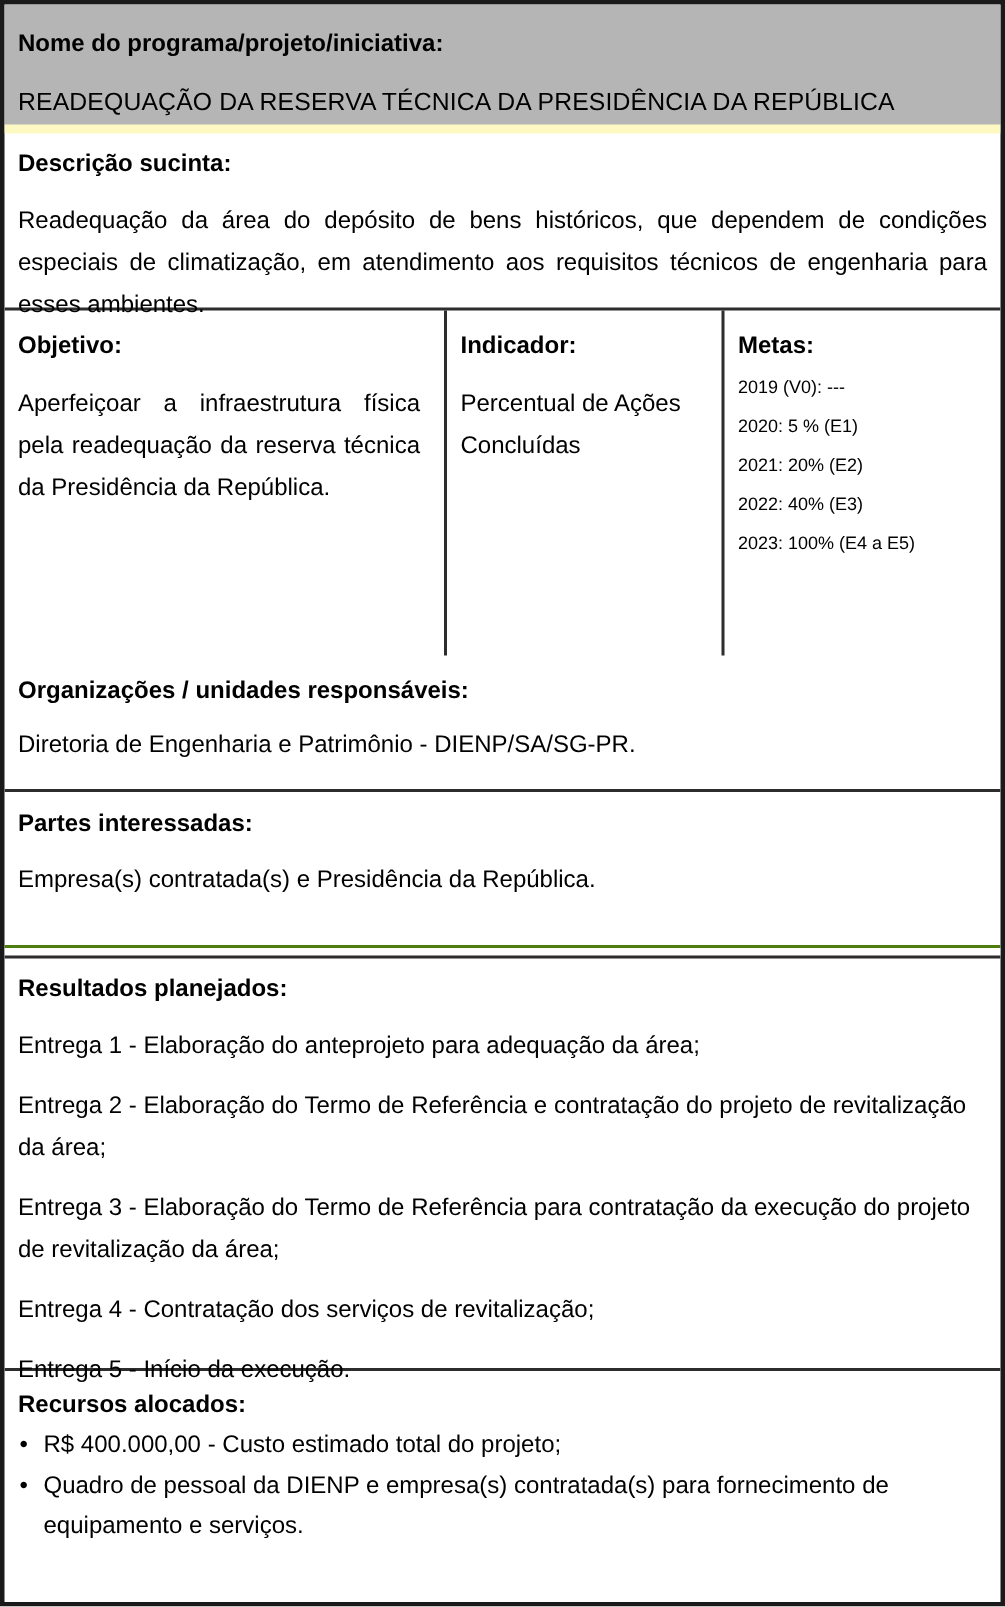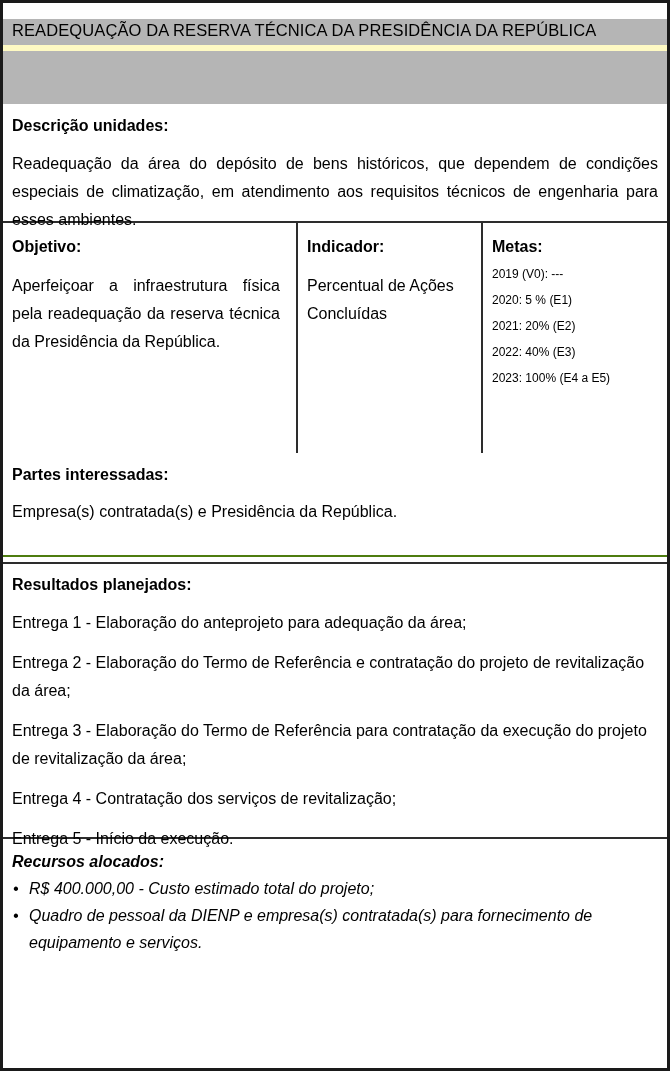--- a/index.html
+++ b/index.html
@@ -99,46 +99,46 @@
     height:275px;
     padding:9px 9px 0 9px;
     border-top:2px solid #2d2d2d;
   }
   .sec-result p.body-text{margin:12px 0 0 0;}
 
   .sec-recursos{
     height:156px;
     padding:9px 9px 0 9px;
     border-top:2px solid #2d2d2d;
-    font-style:italic;
   }
   .sec-recursos .label{line-height:27px;}
   .bullet{
     display:flex;
     font-size:16px;
     line-height:27px;
   }
   .bullet .dot{
     flex:none;
     width:16px;
     padding-left:1px;
   }
   .bullet .bullet-text{flex:1;}
 </style>
 </head>
 <body>
 
 <div class="page">
 
   <div class="sec sec-header">
+    <div class="hdr-label">Nome do programa/projeto/iniciativa:</div>
     <div class="hdr-title">READEQUAÇÃO DA RESERVA TÉCNICA DA PRESIDÊNCIA DA REPÚBLICA</div>
   </div>
 
   <div class="sec sec-desc">
-    <div class="label">Descrição unidades:</div>
+    <div class="label">Descrição sucinta:</div>
     <p class="body-text just">Readequação da área do depósito de bens históricos, que dependem de condições especiais de climatização, em atendimento aos requisitos técnicos de engenharia para esses ambientes.</p>
   </div>
 
   <div class="sec sec-cols">
     <div class="col col-objetivo">
       <div class="label">Objetivo:</div>
       <p class="body-text just">Aperfeiçoar a infraestrutura física pela readequação da reserva técnica da Presidência da República.</p>
     </div>
     <div class="col col-indicador">
       <div class="label">Indicador:</div>
@@ -147,20 +147,24 @@
     <div class="col col-metas">
       <div class="label">Metas:</div>
       <div class="meta-item">2019 (V0): ---</div>
       <div class="meta-item">2020: 5 % (E1)</div>
       <div class="meta-item">2021: 20% (E2)</div>
       <div class="meta-item">2022: 40% (E3)</div>
       <div class="meta-item">2023: 100% (E4 a E5)</div>
     </div>
   </div>
 
+  <div class="sec sec-org">
+    <div class="label">Organizações / unidades responsáveis:</div>
+    <p class="body-text">Diretoria de Engenharia e Patrimônio - DIENP/SA/SG-PR.</p>
+  </div>
 
   <div class="sec sec-partes">
     <div class="label">Partes interessadas:</div>
     <p class="body-text">Empresa(s) contratada(s) e Presidência da República.</p>
   </div>
 
   <div class="tbl-gap"></div>
 
   <div class="sec sec-result">
     <div class="label">Resultados planejados:</div>

